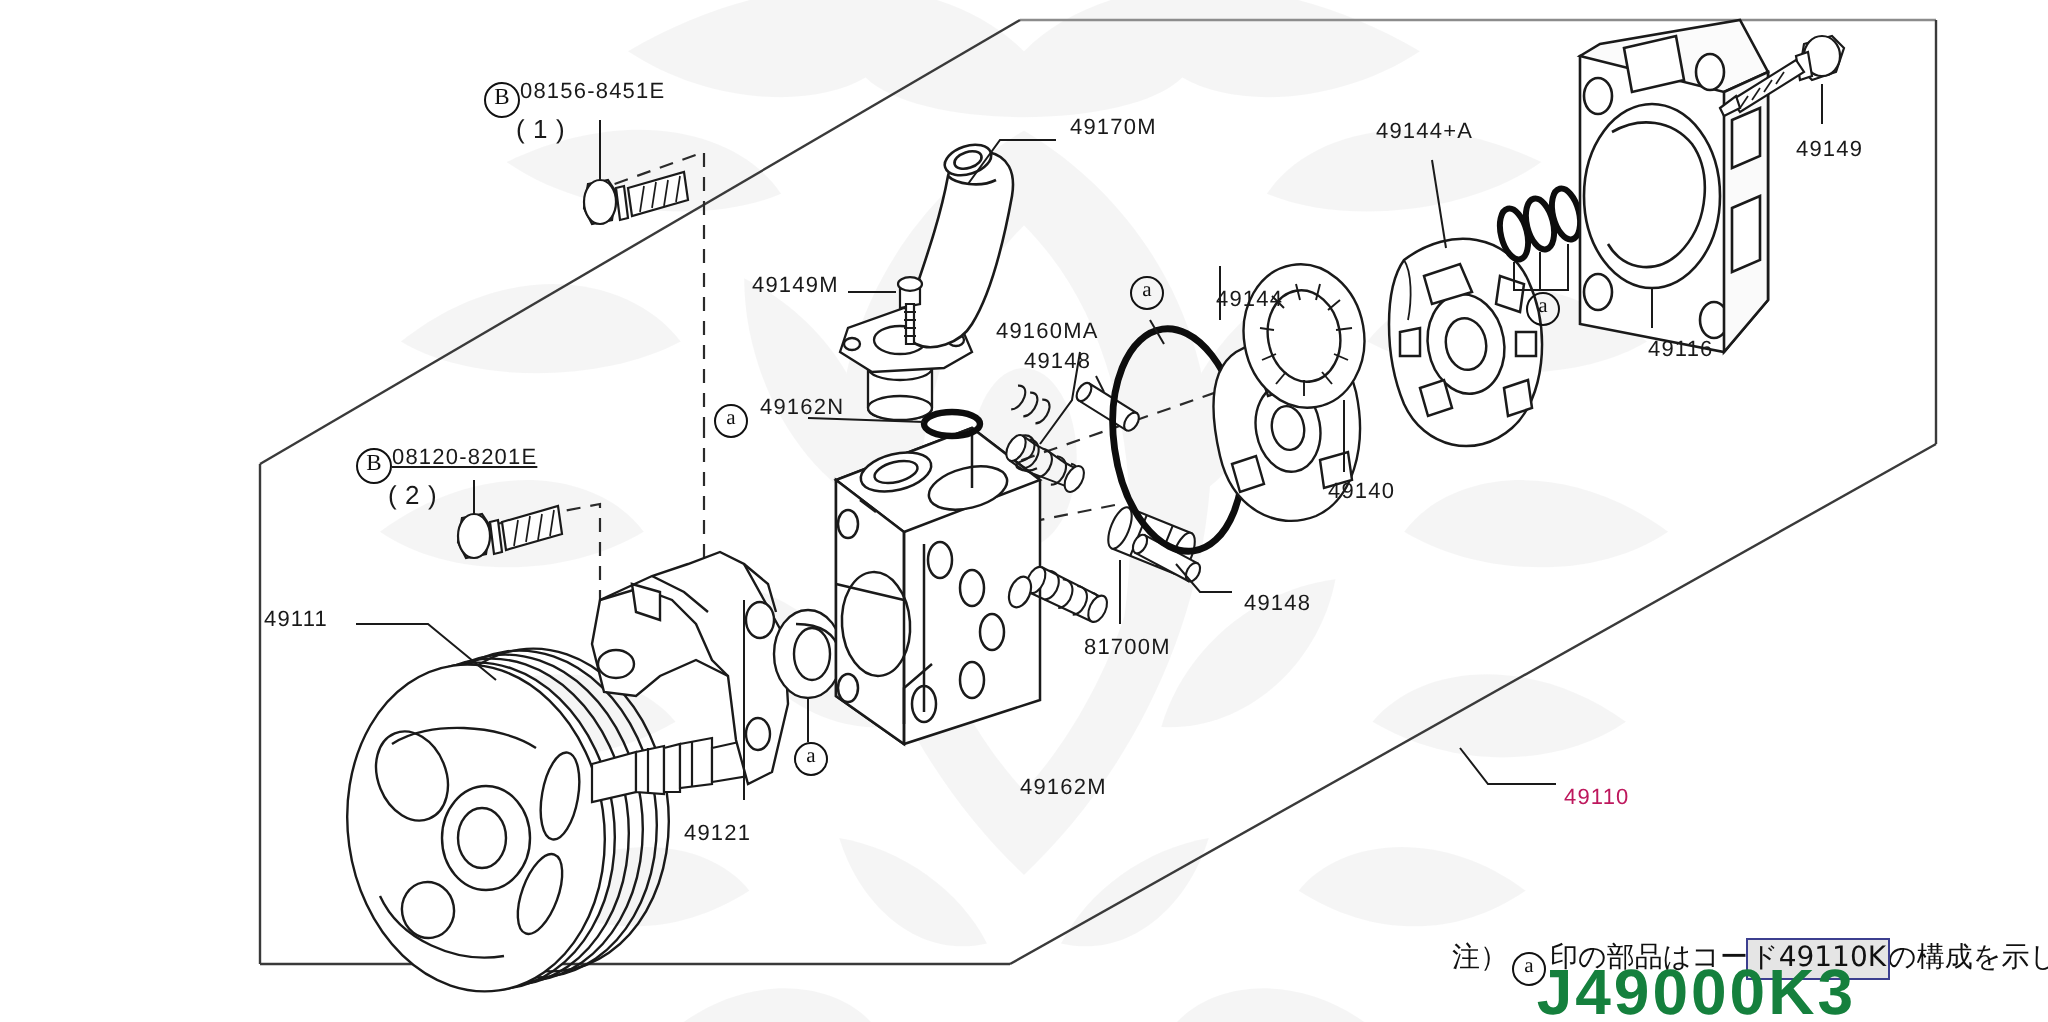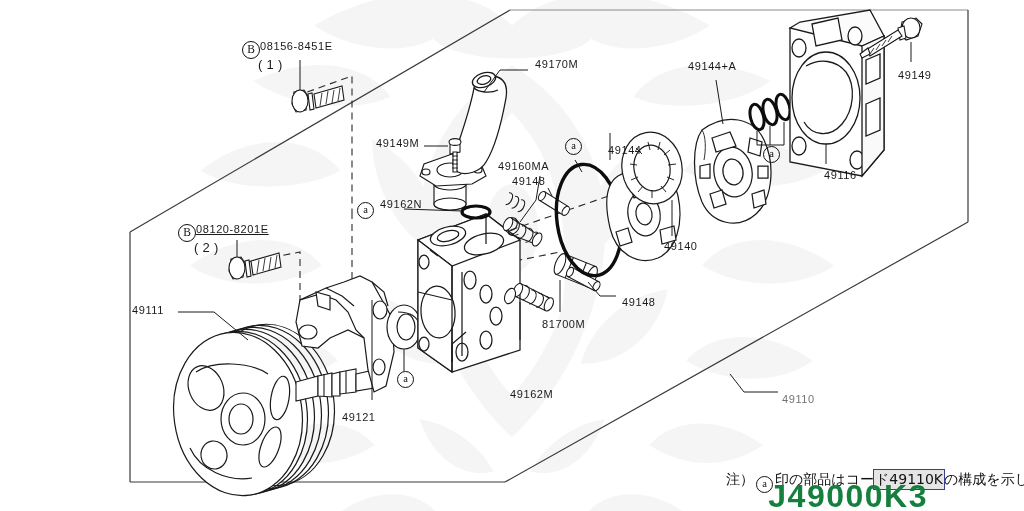--- a/index.html
+++ b/index.html
@@ -24,21 +24,21 @@
     position:absolute;
     font-family:"Liberation Sans","DejaVu Sans",sans-serif;
     font-size:11px;
     letter-spacing:0.6px;
     color:#1a1a1a;
     white-space:nowrap;
     line-height:1;
     user-select:none;
   }
   .lbl.small{font-size:13px;letter-spacing:0.3px;}
-  .lbl.grey{color:#737373;}
+  .lbl.grey{color:#be185d;}
   .lbl.dwg{
     font-size:32px;
     letter-spacing:1.5px;
     color:#15803d;
     font-weight:bold;
   }
   .note{
     position:absolute;
     font-size:14px;
     color:#111;

